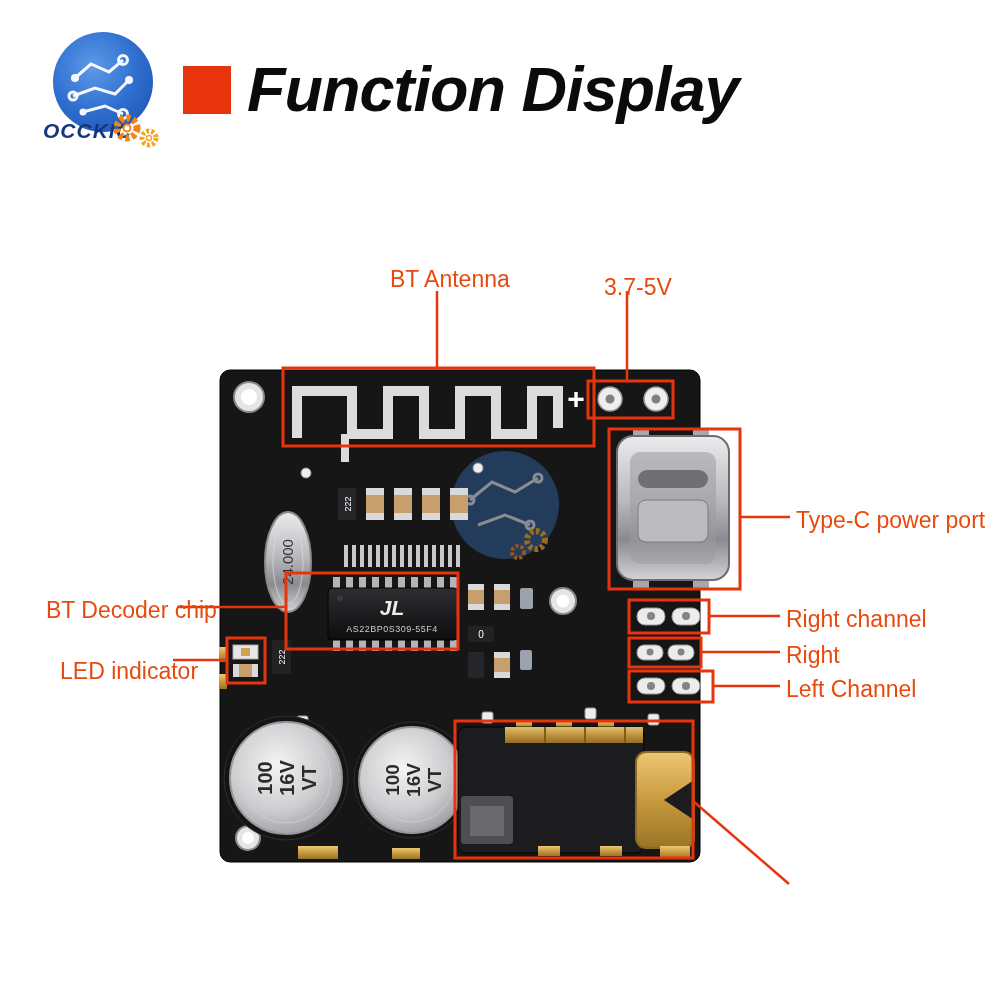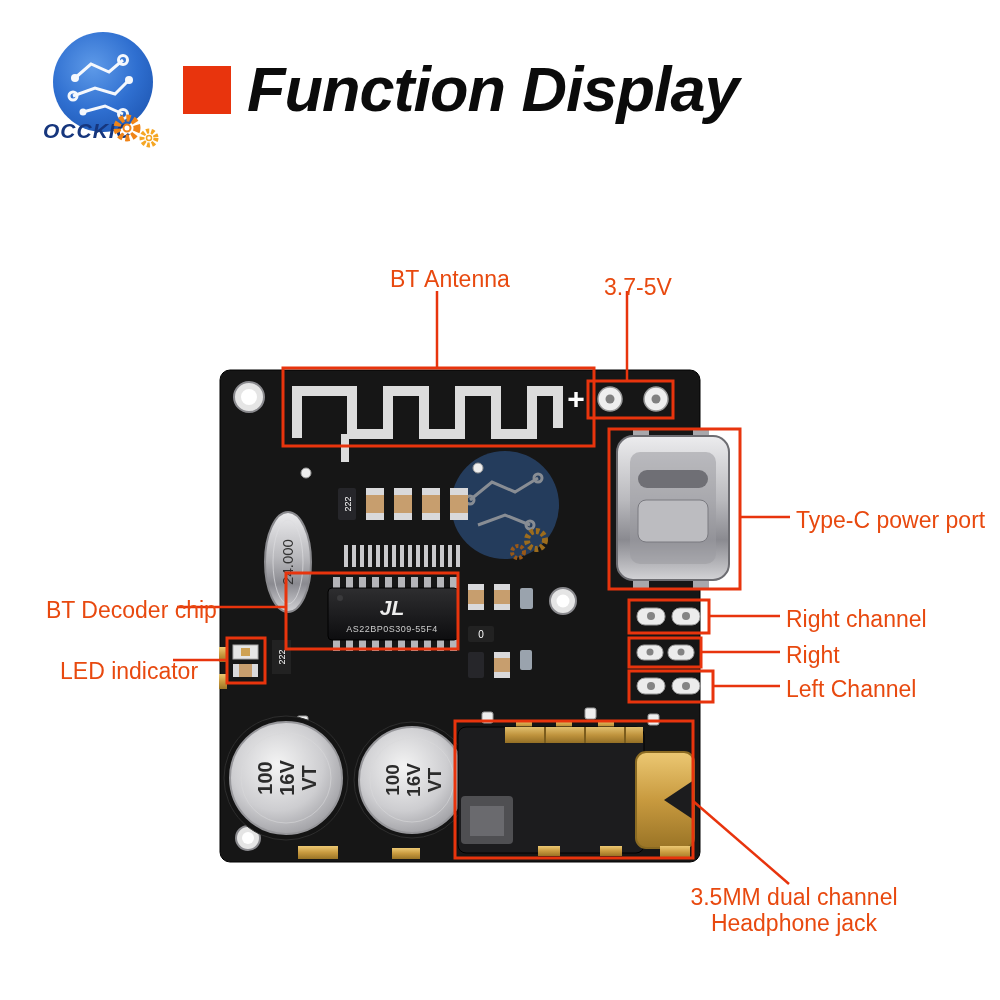--- a/index.html
+++ b/index.html
@@ -337,18 +337,14 @@
   </svg>
 
   <div class="lbl" id="lbl-antenna">BT Antenna</div>
   <div class="lbl" id="lbl-power">3.7-5V</div>
   <div class="lbl" id="lbl-typec">Type-C power port</div>
   <div class="lbl" id="lbl-decoder">BT Decoder chip</div>
   <div class="lbl" id="lbl-led">LED indicator</div>
   <div class="lbl" id="lbl-rc">Right channel</div>
   <div class="lbl" id="lbl-land">Right</div>
   <div class="lbl" id="lbl-lc">Left Channel</div>
-  <div class="lbl" id="lbl-jack">
-    <div>3.5MM dual channel</div>
-    <div>Headphone jack</div>
-  </div>
 
 </div>
 
 </body></html>

